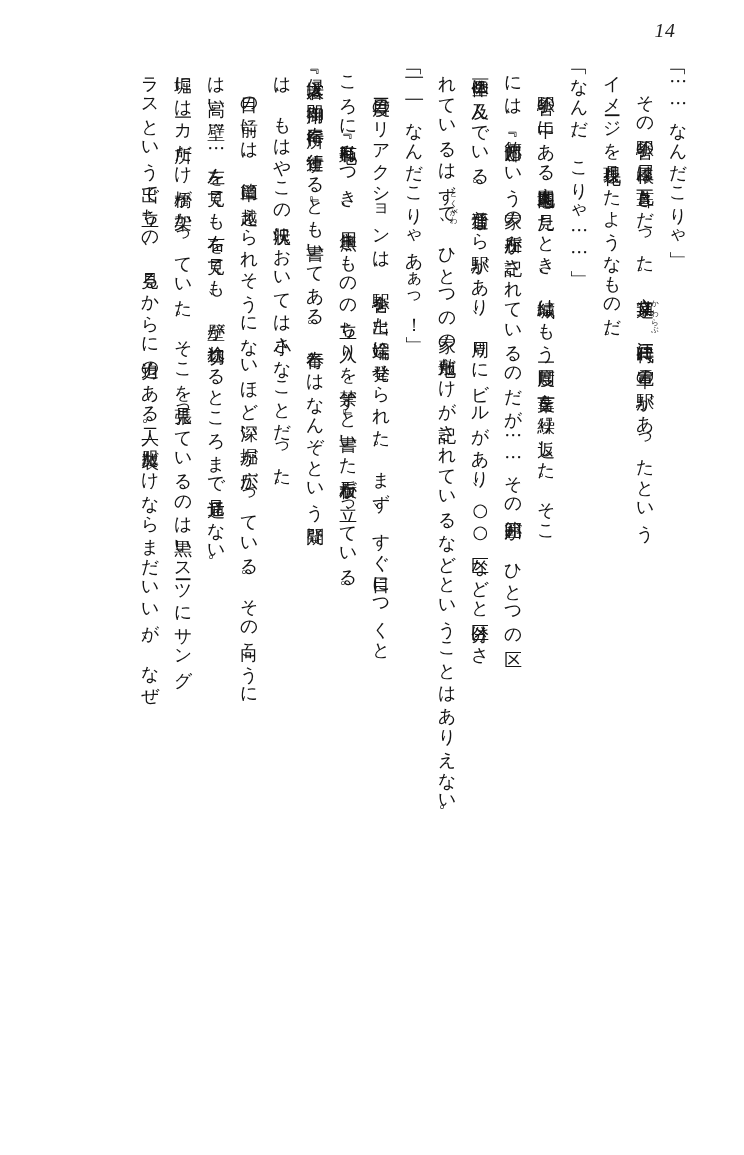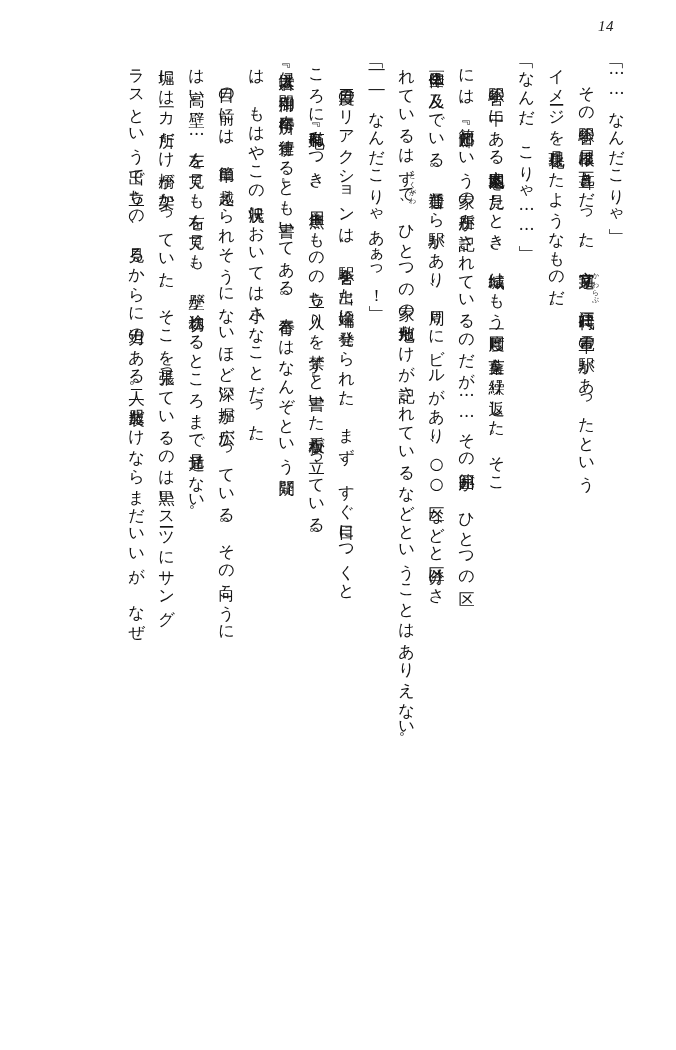--- a/index.html
+++ b/index.html
@@ -18,21 +18,21 @@
   .page {
     position: relative;
     width: 676px;
     height: 1050px;
     box-sizing: border-box;
   }
   .page-number {
     position: absolute;
     top: 18px;
     right: 62px;
-    font-size: 15px;
+    font-size: 18px;
     font-family: "Liberation Serif", "DejaVu Serif", serif;
     font-style: italic;
     color: #222;
     letter-spacing: 0.5px;
   }
   .body-area {
     position: absolute;
     top: 58px;
     left: 44px;
     right: 52px;

